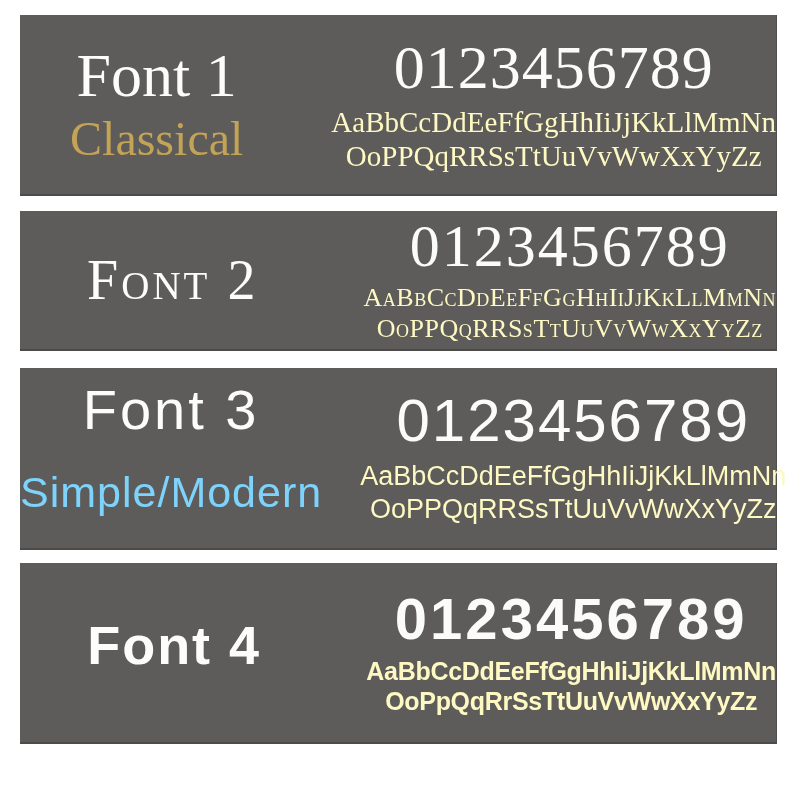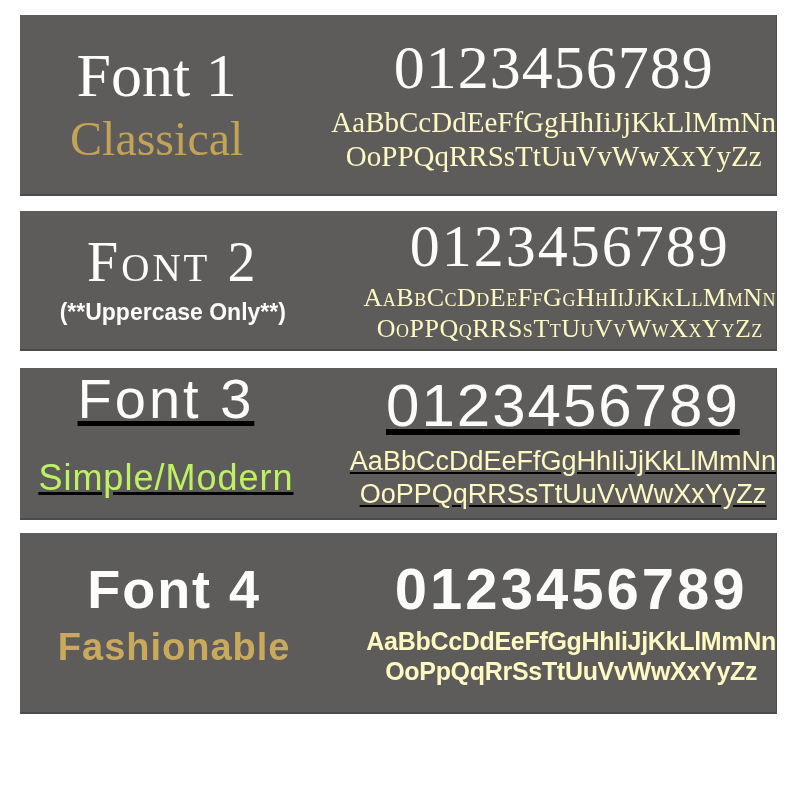--- a/index.html
+++ b/index.html
@@ -20,21 +20,21 @@
   .panel {
     box-sizing: border-box;
     display: flex;
     align-items: stretch;
     background: #5d5c5a;
     border-bottom: 2px solid #4c4b49;
     border-right: 1px solid #514f4d;
   }
   .p1 { height: 181px; margin-bottom: 15px; }
   .p2 { height: 140px; margin-bottom: 17px; }
-  .p3 { height: 152px; margin-bottom: 13px; text-decoration: underline; }
+  .p3 { height: 182px; margin-bottom: 13px; }
   .p4 { height: 181px; }
 
   .left {
     width: 322px;
     display: flex;
     flex-direction: column;
     justify-content: center;
     align-items: center;
     text-align: center;
   }
@@ -72,21 +72,21 @@
                 font-size: 23px; color: #fbfbfa; margin-top: 9px; white-space: nowrap; }
   .p2 .nums   { font-size: 60px; line-height: 1.0; margin-bottom: 6px; letter-spacing: 2px; }
   .p2 .alpha  { font-size: 26px; line-height: 1.2; font-variant: small-caps; letter-spacing: 0.5px; }
 
   
   .p3 .fname, .p3 .fstyle, .p3 .nums, .p3 .alpha {
     font-family: "Liberation Sans", "DejaVu Sans", sans-serif;
   }
   .p3 .left   { padding-bottom: 18px; }
   .p3 .fname  { font-size: 56px; line-height: 1.0; letter-spacing: 3px; font-weight: 400; }
-  .p3 .fstyle { font-size: 36px; line-height: 1.05; color: #bef264; margin-top: 32px; letter-spacing: 1px; }
+  .p3 .fstyle { font-size: 43px; line-height: 1.05; color: #7dd3fc; margin-top: 32px; letter-spacing: 1px; }
   .p3 .nums   { font-size: 60px; line-height: 1.0; margin-bottom: 9px; letter-spacing: 2px; }
   .p3 .alpha  { font-size: 27px; line-height: 1.2; }
 
   
   .p4 .fname, .p4 .fstyle, .p4 .nums, .p4 .alpha {
     font-family: "Liberation Sans", "DejaVu Sans", sans-serif;
     font-weight: bold;
   }
   .p4 .left   { padding-bottom: 16px; }
   .p4 .fname  { font-size: 54px; line-height: 1.0; letter-spacing: 2px; }
@@ -107,21 +107,20 @@
     <div class="right">
       <div class="nums">0123456789</div>
       <div class="alpha">AaBbCcDdEeFfGgHhIiJjKkLlMmNn</div>
       <div class="alpha">OoPPQqRRSsTtUuVvWwXxYyZz</div>
     </div>
   </section>
 
   <section class="panel p2">
     <div class="left">
       <div class="fname">Font 2</div>
-      <div class="note">(**Uppercase Only**)</div>
     </div>
     <div class="right">
       <div class="nums">0123456789</div>
       <div class="alpha">AaBbCcDdEeFfGgHhIiJjKkLlMmNn</div>
       <div class="alpha">OoPPQqRRSsTtUuVvWwXxYyZz</div>
     </div>
   </section>
 
   <section class="panel p3">
     <div class="left">
@@ -131,21 +130,20 @@
     <div class="right">
       <div class="nums">0123456789</div>
       <div class="alpha">AaBbCcDdEeFfGgHhIiJjKkLlMmNn</div>
       <div class="alpha">OoPPQqRRSsTtUuVvWwXxYyZz</div>
     </div>
   </section>
 
   <section class="panel p4">
     <div class="left">
       <div class="fname">Font 4</div>
-      <div class="fstyle">Fashionable</div>
     </div>
     <div class="right">
       <div class="nums">0123456789</div>
       <div class="alpha">AaBbCcDdEeFfGgHhIiJjKkLlMmNn</div>
       <div class="alpha">OoPpQqRrSsTtUuVvWwXxYyZz</div>
     </div>
   </section>
 
 </div>
 

